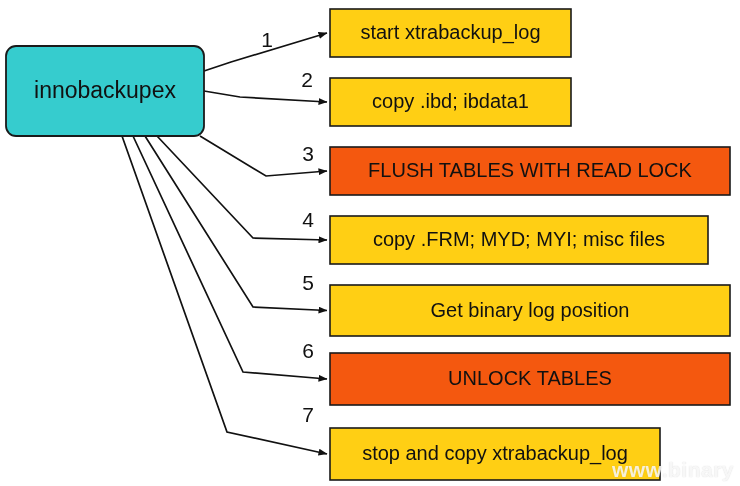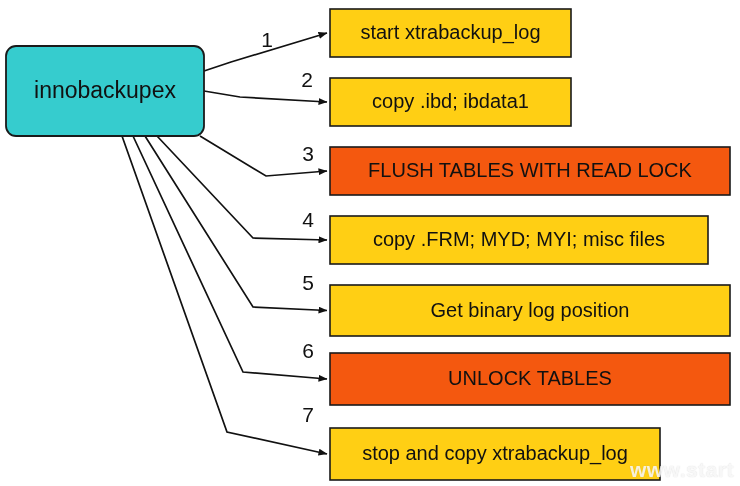--- a/index.html
+++ b/index.html
@@ -121,14 +121,14 @@
         <text x="267" y="47" class="edge-number">1</text>
         <text x="307" y="87" class="edge-number">2</text>
         <text x="308" y="161" class="edge-number">3</text>
         <text x="308" y="227" class="edge-number">4</text>
         <text x="308" y="290" class="edge-number">5</text>
         <text x="308" y="358" class="edge-number">6</text>
         <text x="308" y="422" class="edge-number">7</text>
       </g>
   </svg>
 
-  <div class="watermark">www.start</div>
+  <div class="watermark">www.binary</div>
 </div>
 
 </body></html>

